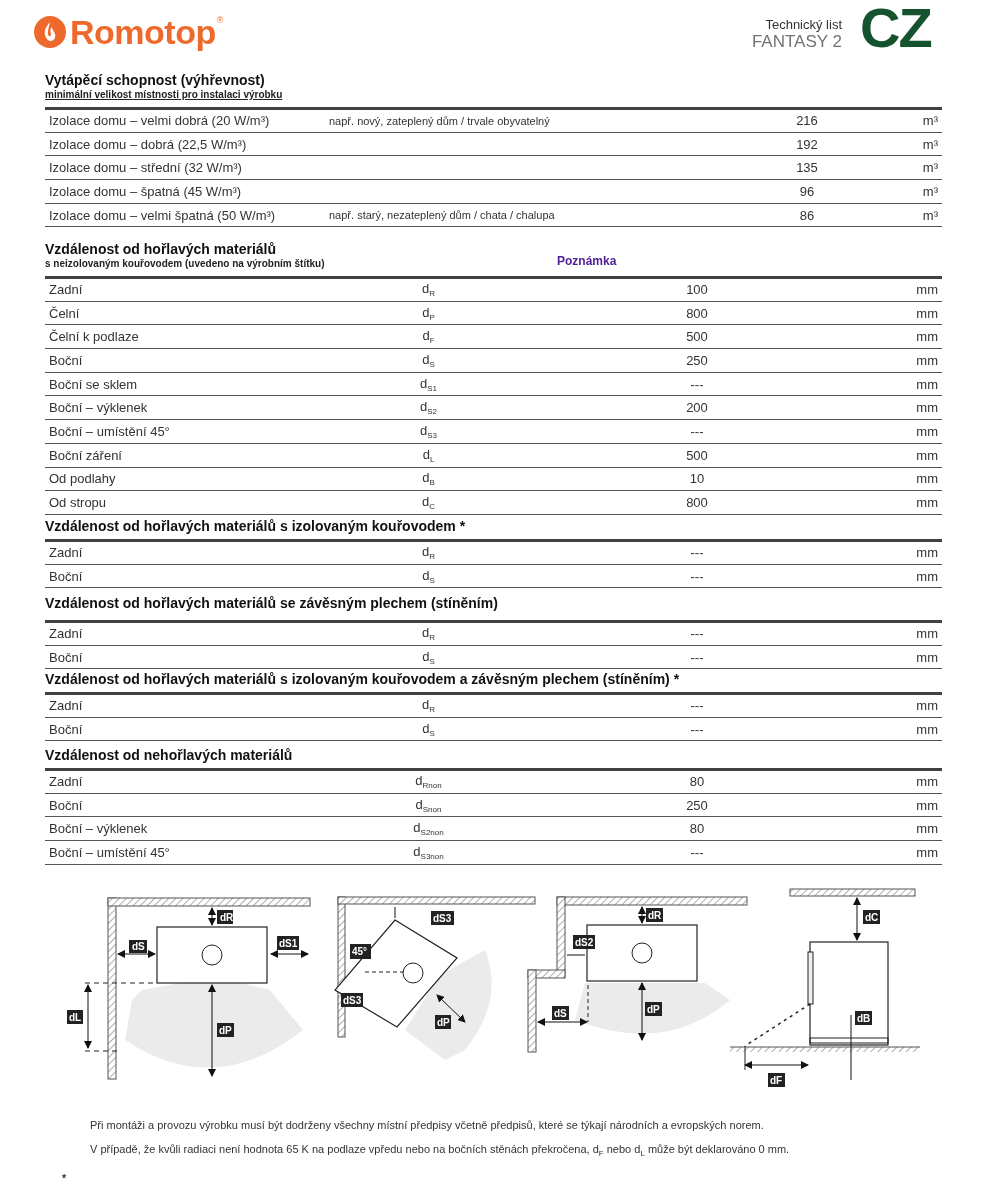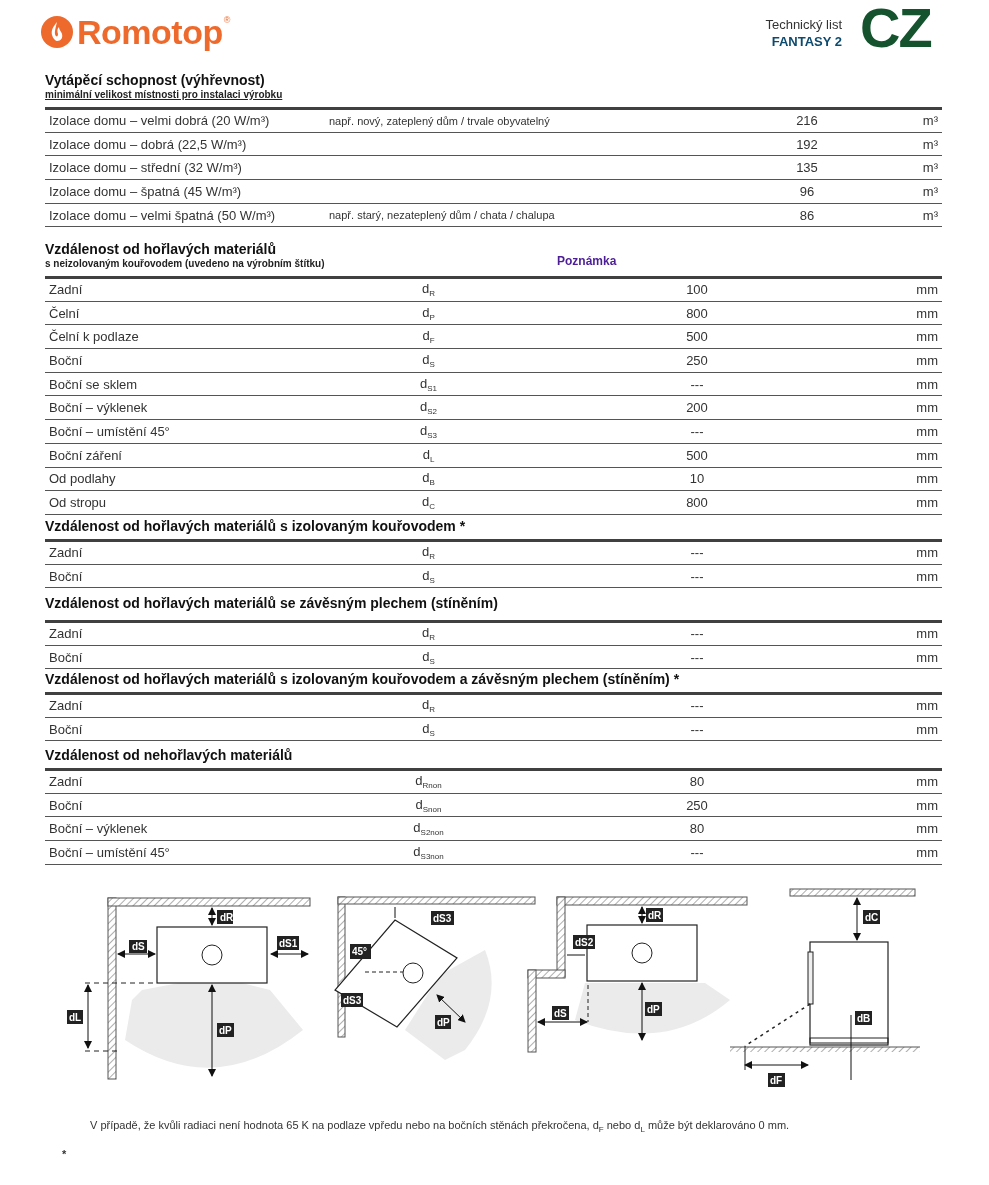--- a/index.html
+++ b/index.html
@@ -1,25 +1,25 @@
 <!DOCTYPE html>
 <html><head>
 <meta charset="utf-8">
 <style>
   * { box-sizing: border-box; margin: 0; padding: 0; }
   body { width: 989px; height: 1185px; background: #ffffff; font-family: "Liberation Sans", sans-serif; color: #222; position: relative; overflow: hidden; }
   .header { position: absolute; left: 0; top: 0; width: 989px; height: 70px; }
-  .logo { position: absolute; left: 41px; top: 14px; display: flex; align-items: center; text-align: right; }
+  .logo { position: absolute; left: 34px; top: 14px; display: flex; align-items: center; text-align: right; }
   .logo-mark { width: 32px; height: 32px; border-radius: 50%; background: #ee6a2c; position: relative; margin-right: 4px; }
   .logo-mark svg { position: absolute; left: 0; top: 0; }
   .logo-text { font-size: 34px; font-weight: bold; color: #ee6a2c; letter-spacing: -0.5px; line-height: 36px; }
   .logo-reg { font-size: 9px; color: #ee6a2c; position: relative; top: -12px; margin-left: 1px; }
   .doc-meta { position: absolute; right: 147px; top: 16px; text-align: right; }
   .doc-type { font-size: 13px; color: #333; line-height: 17px; }
-  .doc-model { font-size: 13px; font-weight: bold; color: #0c4a6e; line-height: 17px; }
+  .doc-model { font-size: 17px; font-weight: normal; color: #737373; line-height: 17px; }
   .lang { position: absolute; left: 860px; top: 0px; font-size: 56px; font-weight: bold; color: #14532d; line-height: 56px; letter-spacing: -2px; }
 
   .section { position: absolute; left: 45px; width: 897px; }
   .sec-title { font-size: 14px; font-weight: bold; color: #111; line-height: 17px; }
   .sec-sub { font-size: 10px; font-weight: bold; color: #222; line-height: 12px; }
   .sec-head-row { position: relative; }
   .note-head { position: absolute; left: 512px; bottom: 2px; font-size: 12px; font-weight: bold; color: #4c1d95; }
   table { width: 897px; border-collapse: collapse; border-top: 3px solid #404040; }
   td { height: 23.7px; font-size: 13px; color: #333; border-bottom: 1.5px solid #555; padding: 0 4px; vertical-align: middle; white-space: nowrap; }
   td.label { width: 280px; }
@@ -353,15 +353,16 @@
         <text x="812" y="142" font-size="10" fill="#fff" font-weight="bold">dB</text>
       <line x1="700" y1="185" x2="763" y2="185" stroke="#111" marker-start="url(#ah)" marker-end="url(#ah)"></line>
       <line x1="700" y1="166" x2="700" y2="190" stroke="#222"></line>
       <rect x="723" y="193" width="17" height="14" fill="#222"></rect>
         <text x="725" y="204" font-size="10" fill="#fff" font-weight="bold">dF</text>
     </g>
   </svg>
 </div>
 
 <div class="footer">
+  <p>Při montáži a provozu výrobku musí být dodrženy všechny místní předpisy včetně předpisů, které se týkají národních a evropských norem.</p>
   <p><span>V případě, že kvůli radiaci není hodnota 65 K na podlaze vpředu nebo na bočních stěnách překročena, d</span><sub>F</sub><span> nebo d</span><sub>L</sub><span> může být deklarováno 0 mm.</span></p>
   <p><span class="star">*</span></p>
 </div>
 
 </body></html>

